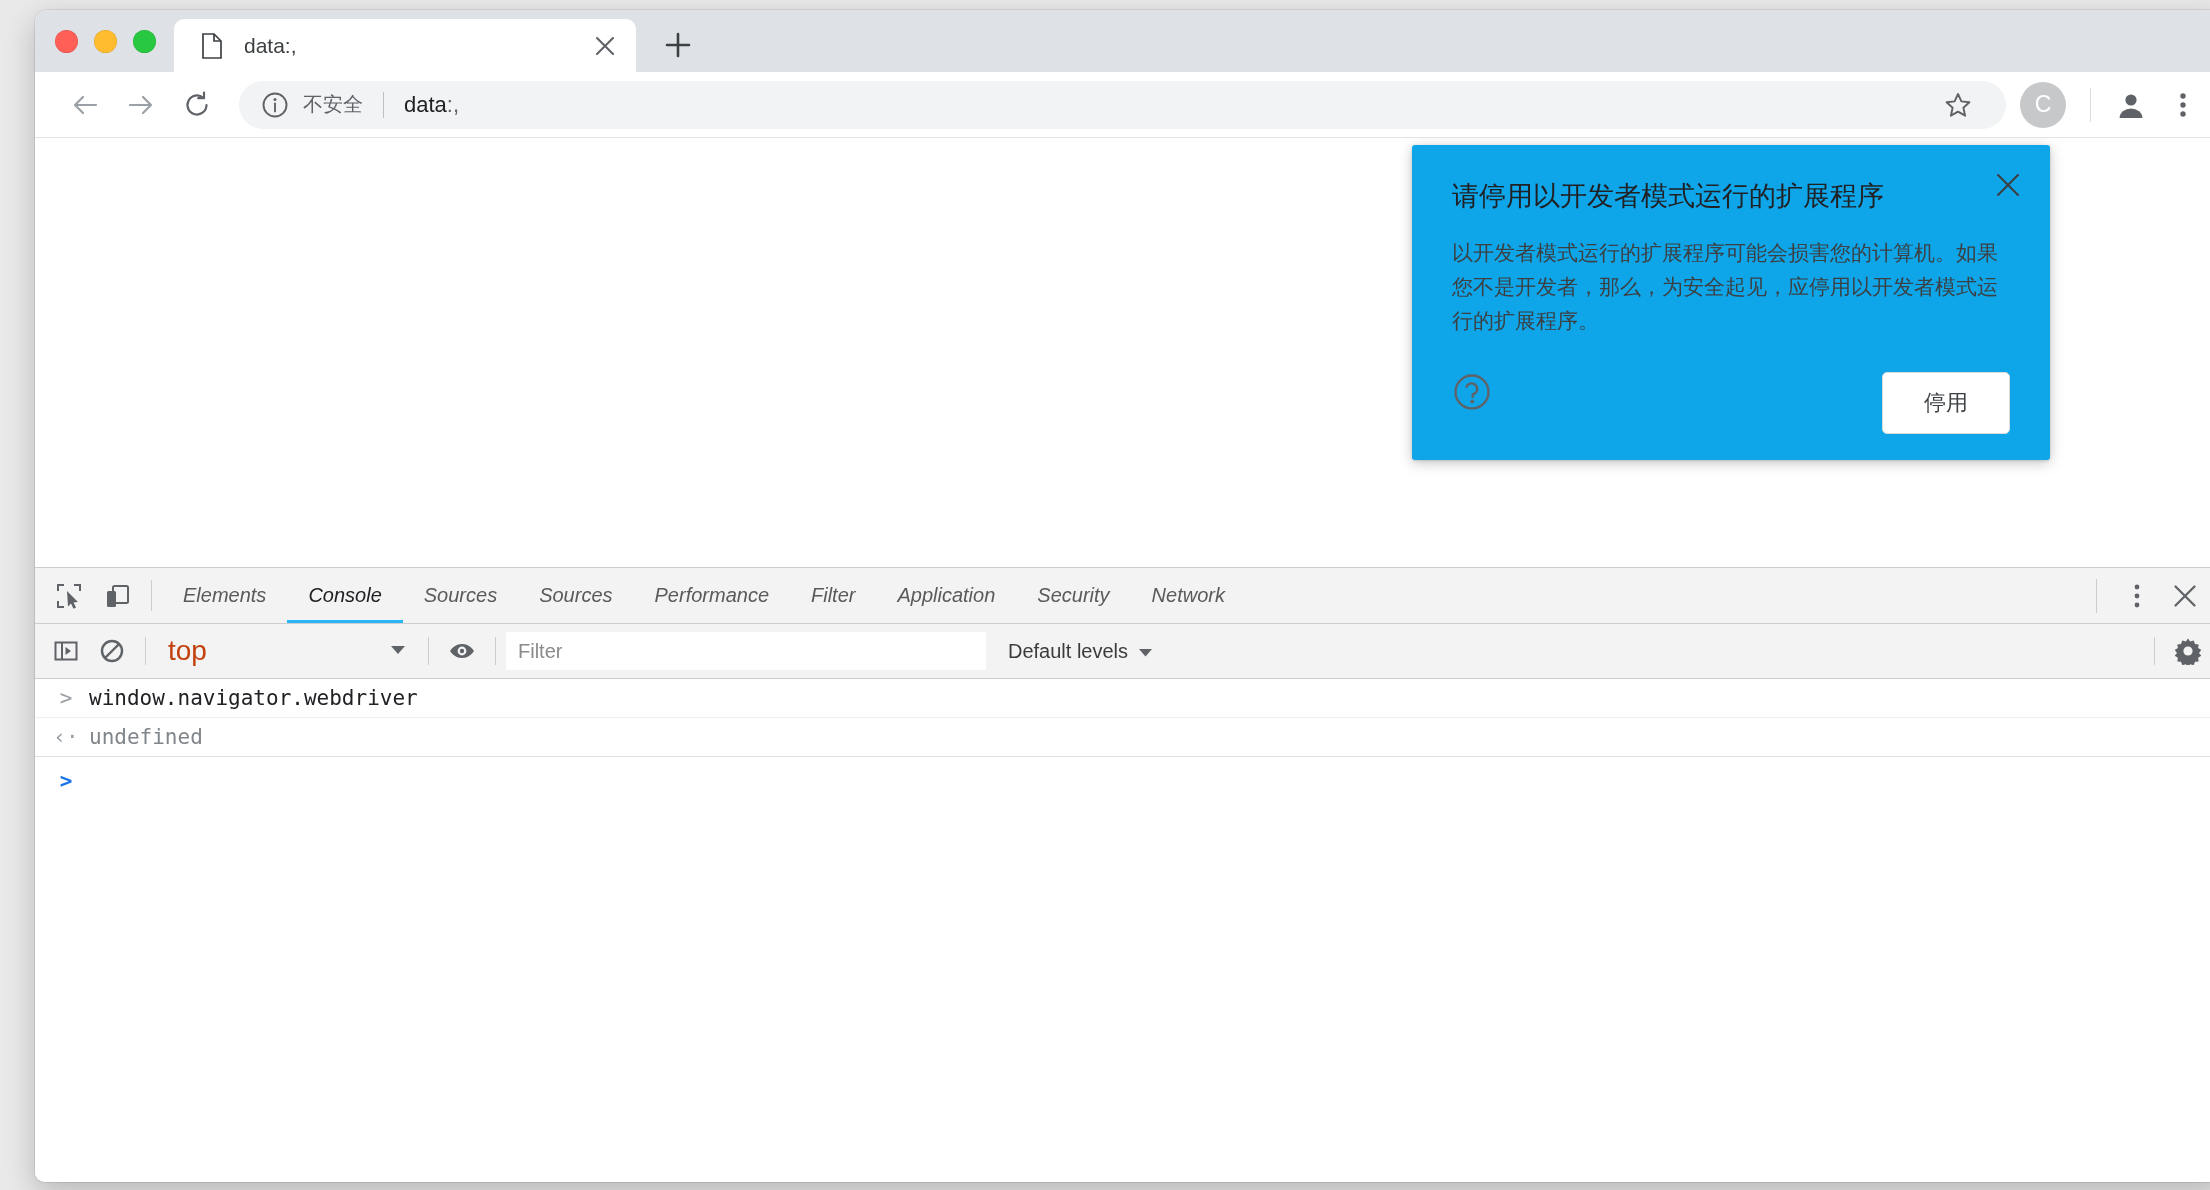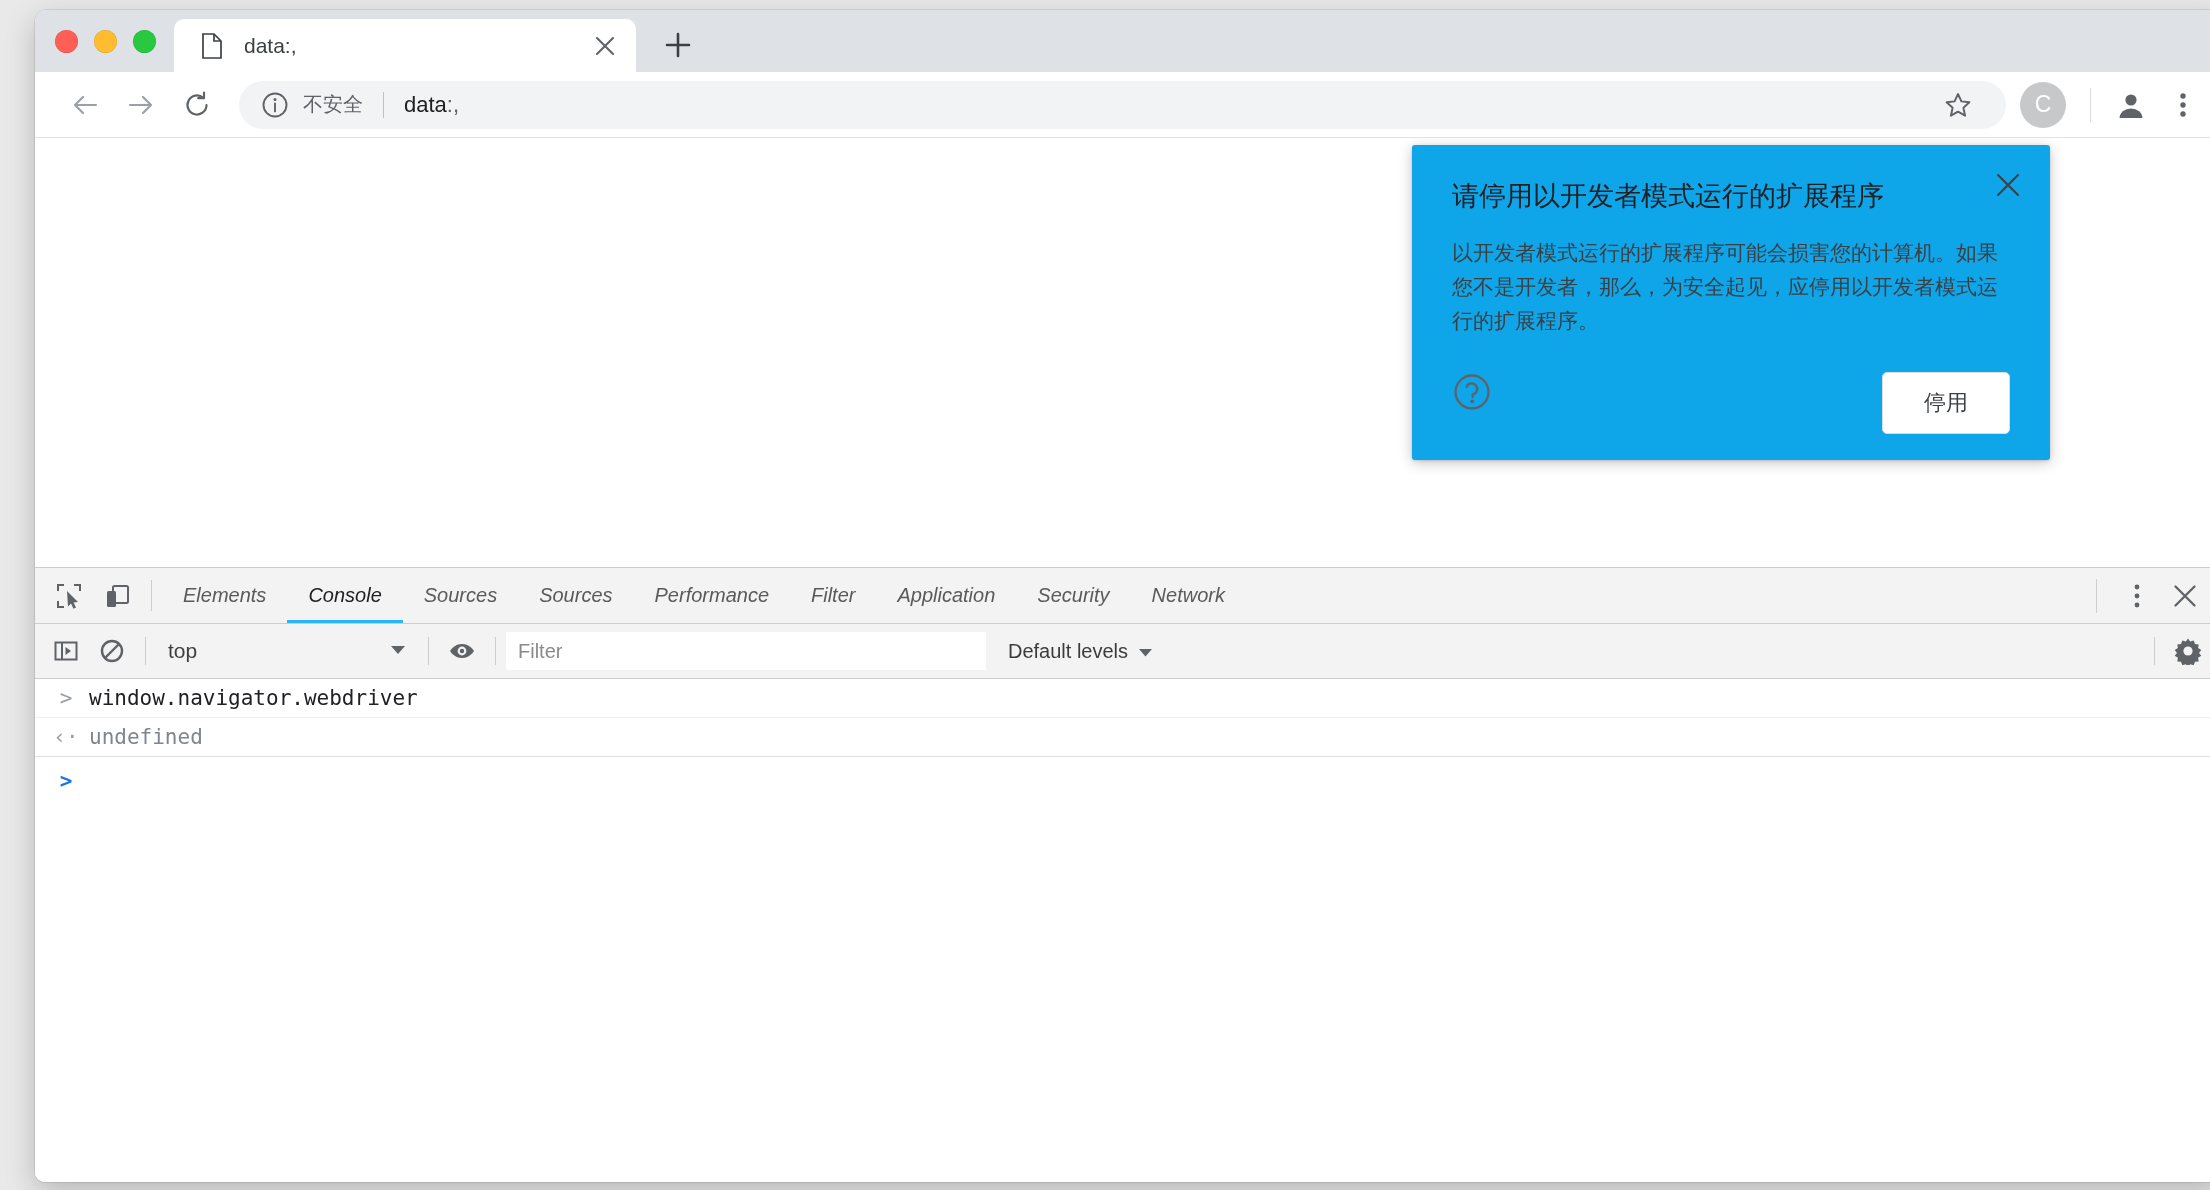--- a/index.html
+++ b/index.html
@@ -293,21 +293,21 @@
     flex: none;
   }
   .ctx-select {
     width: 262px;
     height: 46px;
     display: flex;
     align-items: center;
     padding: 0 12px;
     flex: none;
   }
-  .ctx-label { font-size: 21px; color: #404040; }
+  .ctx-label { font-size: 28px; color: #c2410c; }
   .ctx-caret { margin-left: auto; }
   .filter-input {
     width: 480px;
     height: 38px;
     background: #ffffff;
     border: none;
     outline: none;
     font-family: inherit;
     font-size: 20px;
     color: #737373;

